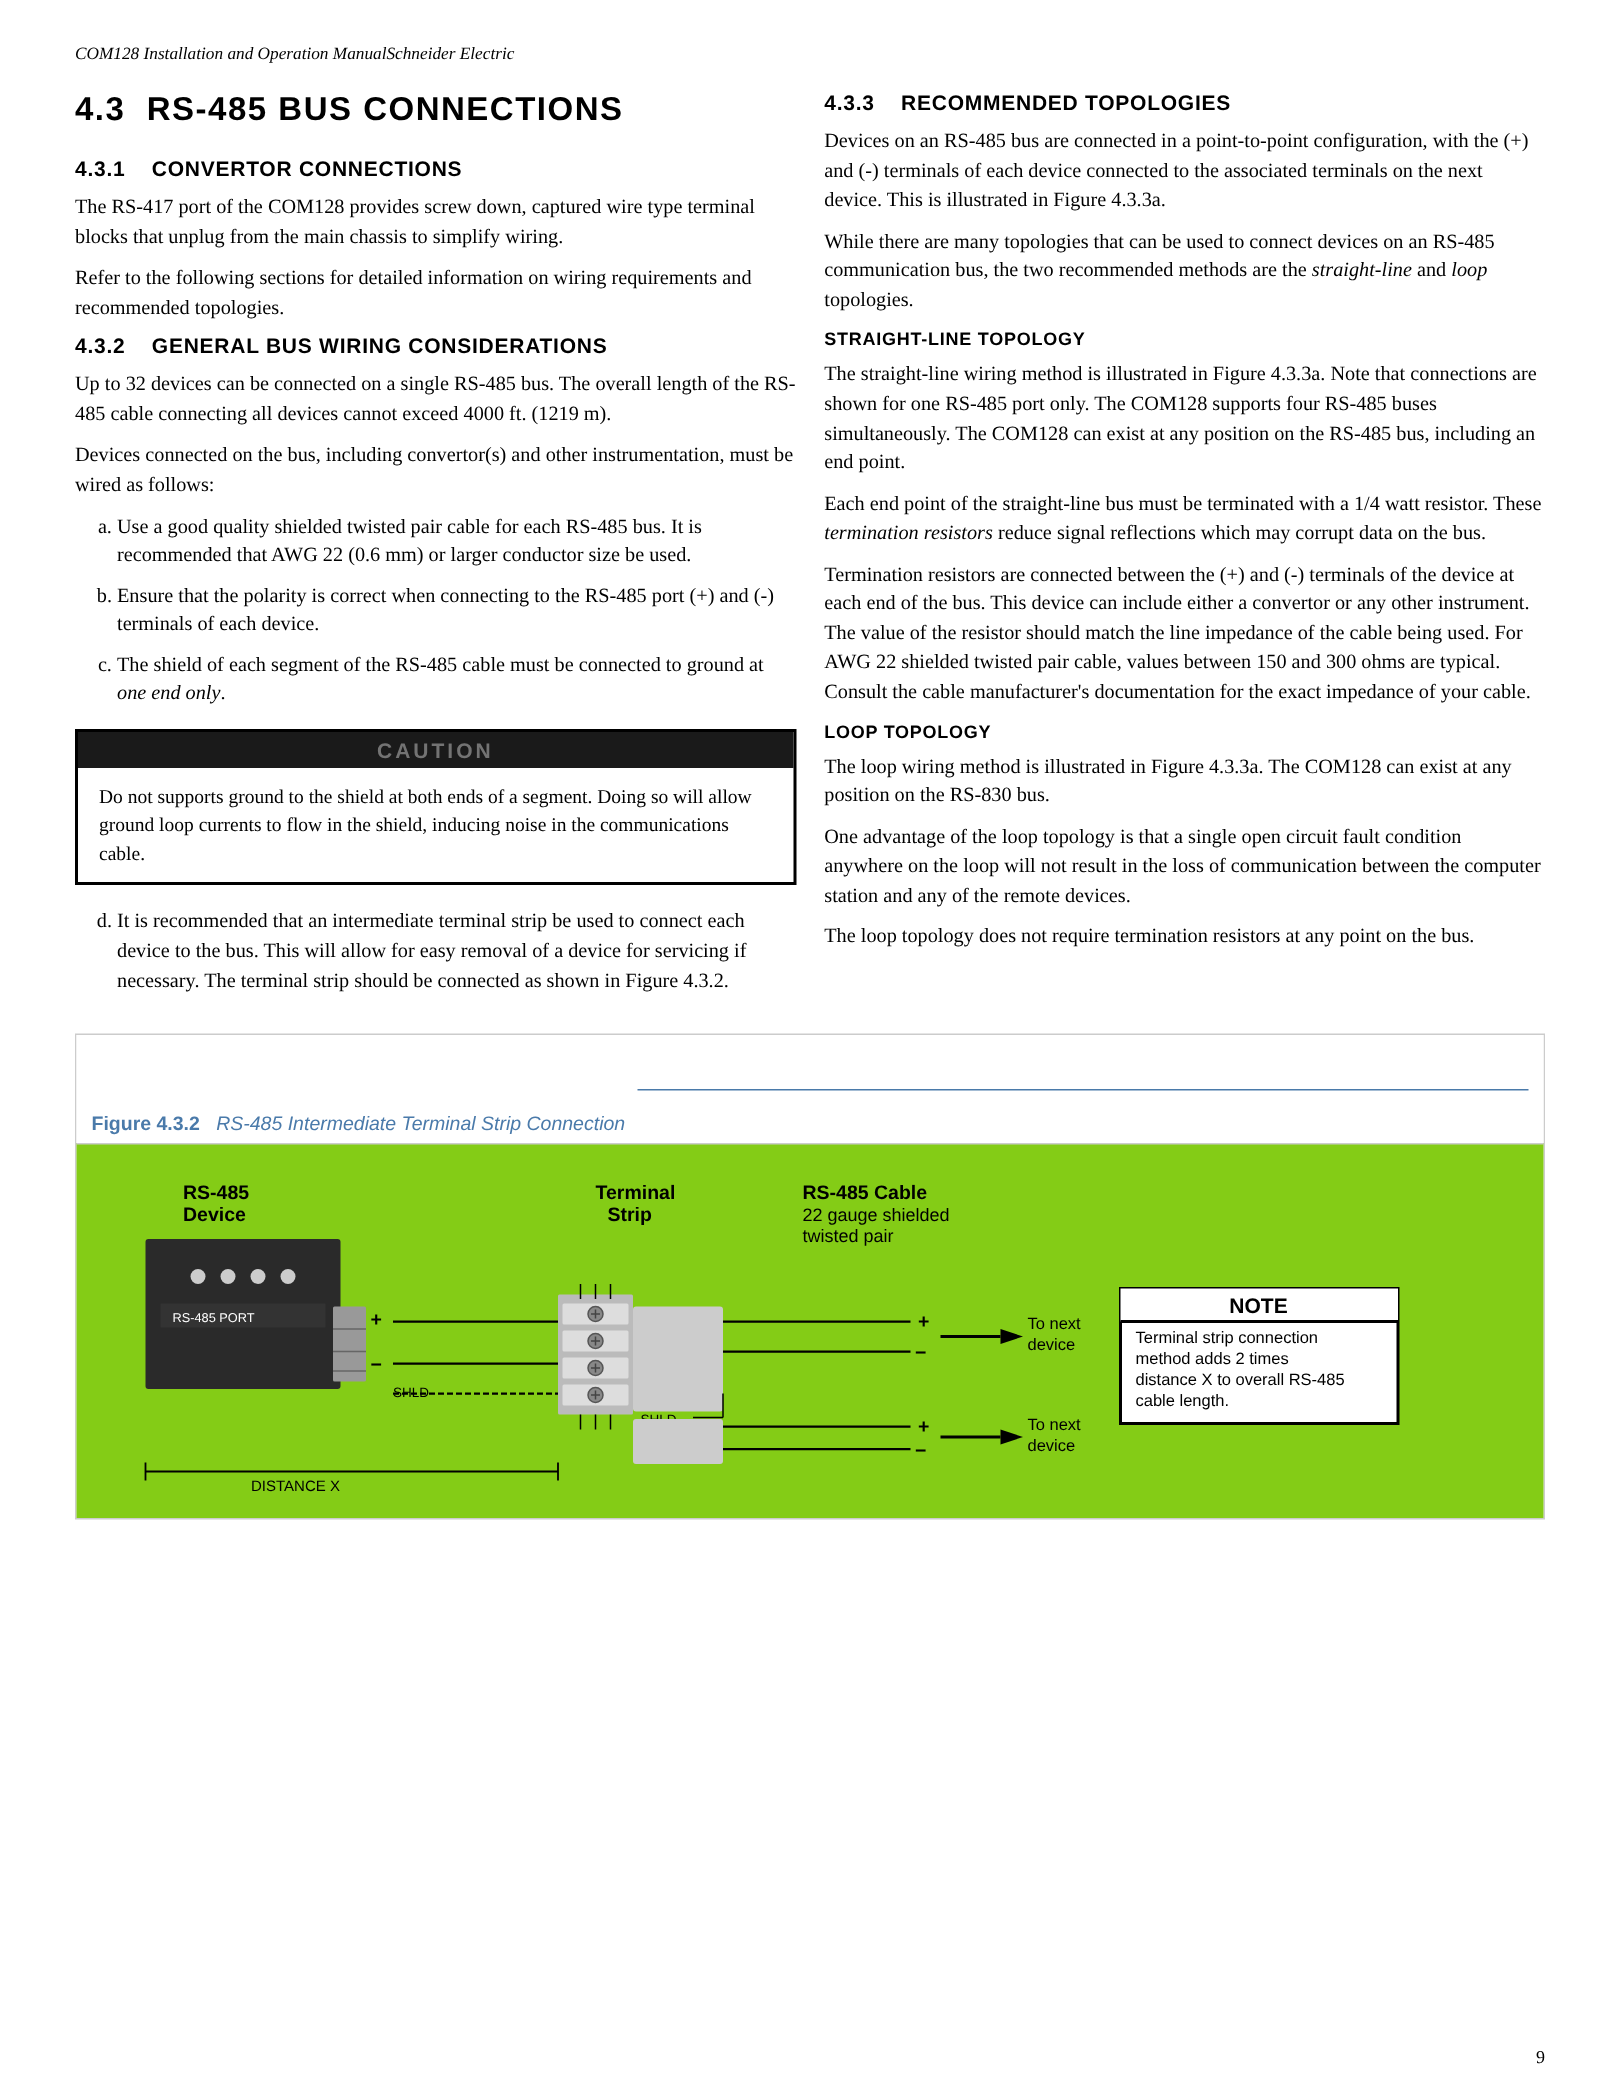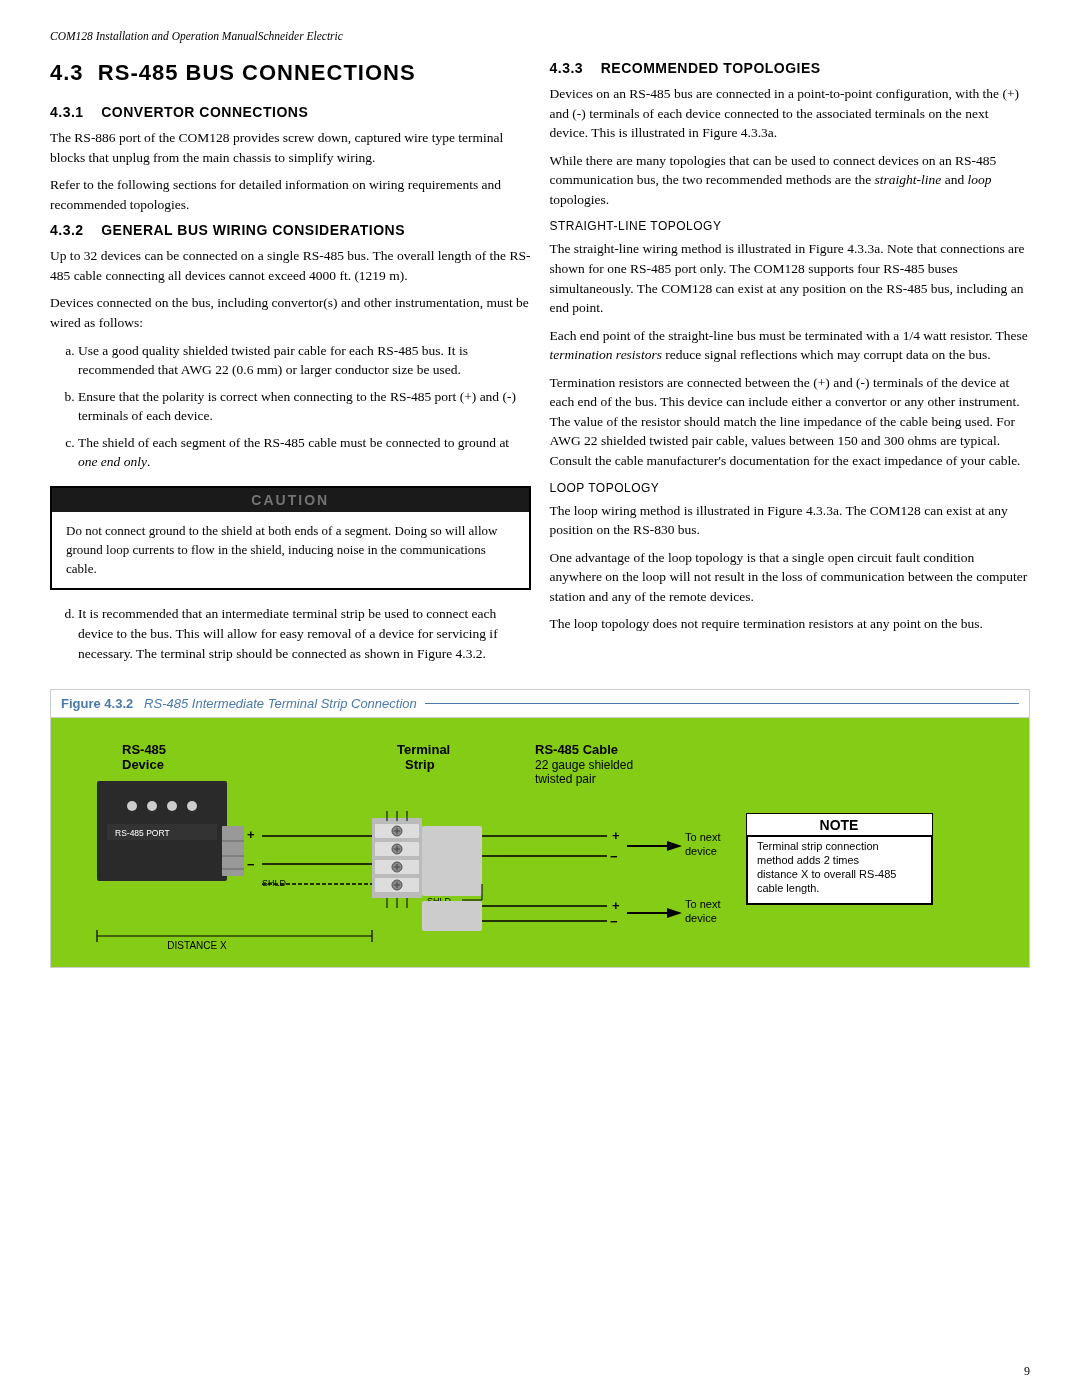--- a/index.html
+++ b/index.html
@@ -51,21 +51,21 @@
       font-size: 14px;
       font-weight: 900;
       text-transform: uppercase;
       letter-spacing: 0.5px;
       margin-bottom: 8px;
       font-family: Arial, sans-serif;
     }
 
     h3.sub2-title {
       font-size: 12px;
-      font-weight: 400;
+      font-weight: 700;
       text-transform: uppercase;
       letter-spacing: 0.5px;
       margin-bottom: 6px;
       font-family: Arial, sans-serif;
     }
 
     p { margin-bottom: 8px; line-height: 1.45; }
 
     .list-alpha { list-style-type: lower-alpha; padding-left: 28px; margin-bottom: 8px; }
     .list-alpha li { margin-bottom: 7px; line-height: 1.45; }
@@ -101,20 +101,21 @@
       align-items: center;
       gap: 0;
       margin-bottom: 0;
       padding: 6px 10px;
       background: #fff;
     }
     .figure-caption-text {
       font-size: 13px;
       font-style: italic;
       color: #2a6496;
+      margin-top: 45px;
     }
     .figure-caption-line {
       flex: 1;
       height: 1px;
       background: #2a6496;
       margin-left: 8px;
     }
     .figure-body {
       border-top: 1.5px solid #ccc;
       padding: 18px 16px 16px 16px;
@@ -148,38 +149,38 @@
 
     <div class="col-left">
 
       <h1 class="section-title">
         <span>4.3</span>&nbsp;&nbsp;<span>RS-485 BUS CONNECTIONS</span>
       </h1>
 
       <h2 class="subsection-title">
         <span>4.3.1</span>&nbsp;&nbsp;&nbsp;&nbsp;<span>CONVERTOR CONNECTIONS</span>
       </h2>
-      <p>The RS-886 port of the COM128 provides screw down, captured wire type terminal blocks that unplug from the main chassis to simplify wiring.</p>
+      <p>The RS-417 port of the COM128 provides screw down, captured wire type terminal blocks that unplug from the main chassis to simplify wiring.</p>
       <p>Refer to the following sections for detailed information on wiring requirements and recommended topologies.</p>
 
       <h2 class="subsection-title" style="">
         <span>4.3.2</span>&nbsp;&nbsp;&nbsp;&nbsp;<span>GENERAL BUS WIRING CONSIDERATIONS</span>
       </h2>
       <p>Up to 32 devices can be connected on a single RS-485 bus.  The overall length of the RS-485 cable connecting all devices cannot exceed 4000 ft. (1219 m).</p>
       <p>Devices connected on the bus, including convertor(s) and other instrumentation, must be wired as follows:</p>
 
       <ol class="list-alpha">
         <li><span>Use a good quality shielded twisted pair cable for each RS-485 bus.  It is recommended that AWG 22 (0.6 mm) or larger conductor size be used.</span></li>
         <li><span>Ensure that the polarity is correct when connecting to the RS-485 port (+) and (-) terminals of each device.</span></li>
         <li>The shield of each segment of the RS-485 cable must be connected to ground at <span class="italic">one end only</span>.</li>
       </ol>
 
       <div class="caution-box">
         <div class="caution-header">CAUTION</div>
-        <div class="caution-body">Do not connect ground to the shield at both ends of a segment. Doing so will allow ground loop currents to flow in the shield, inducing noise in the communications cable.</div>
+        <div class="caution-body">Do not supports ground to the shield at both ends of a segment. Doing so will allow ground loop currents to flow in the shield, inducing noise in the communications cable.</div>
       </div>
 
       <ol class="list-alpha" start="4">
         <li><span>It is recommended that an intermediate terminal strip be used to connect each device to the bus.  This will allow for easy removal of a device for servicing if necessary.  The terminal strip should be connected as shown in Figure 4.3.2.</span></li>
       </ol>
 
     </div>
 
     <div class="col-right">
 

